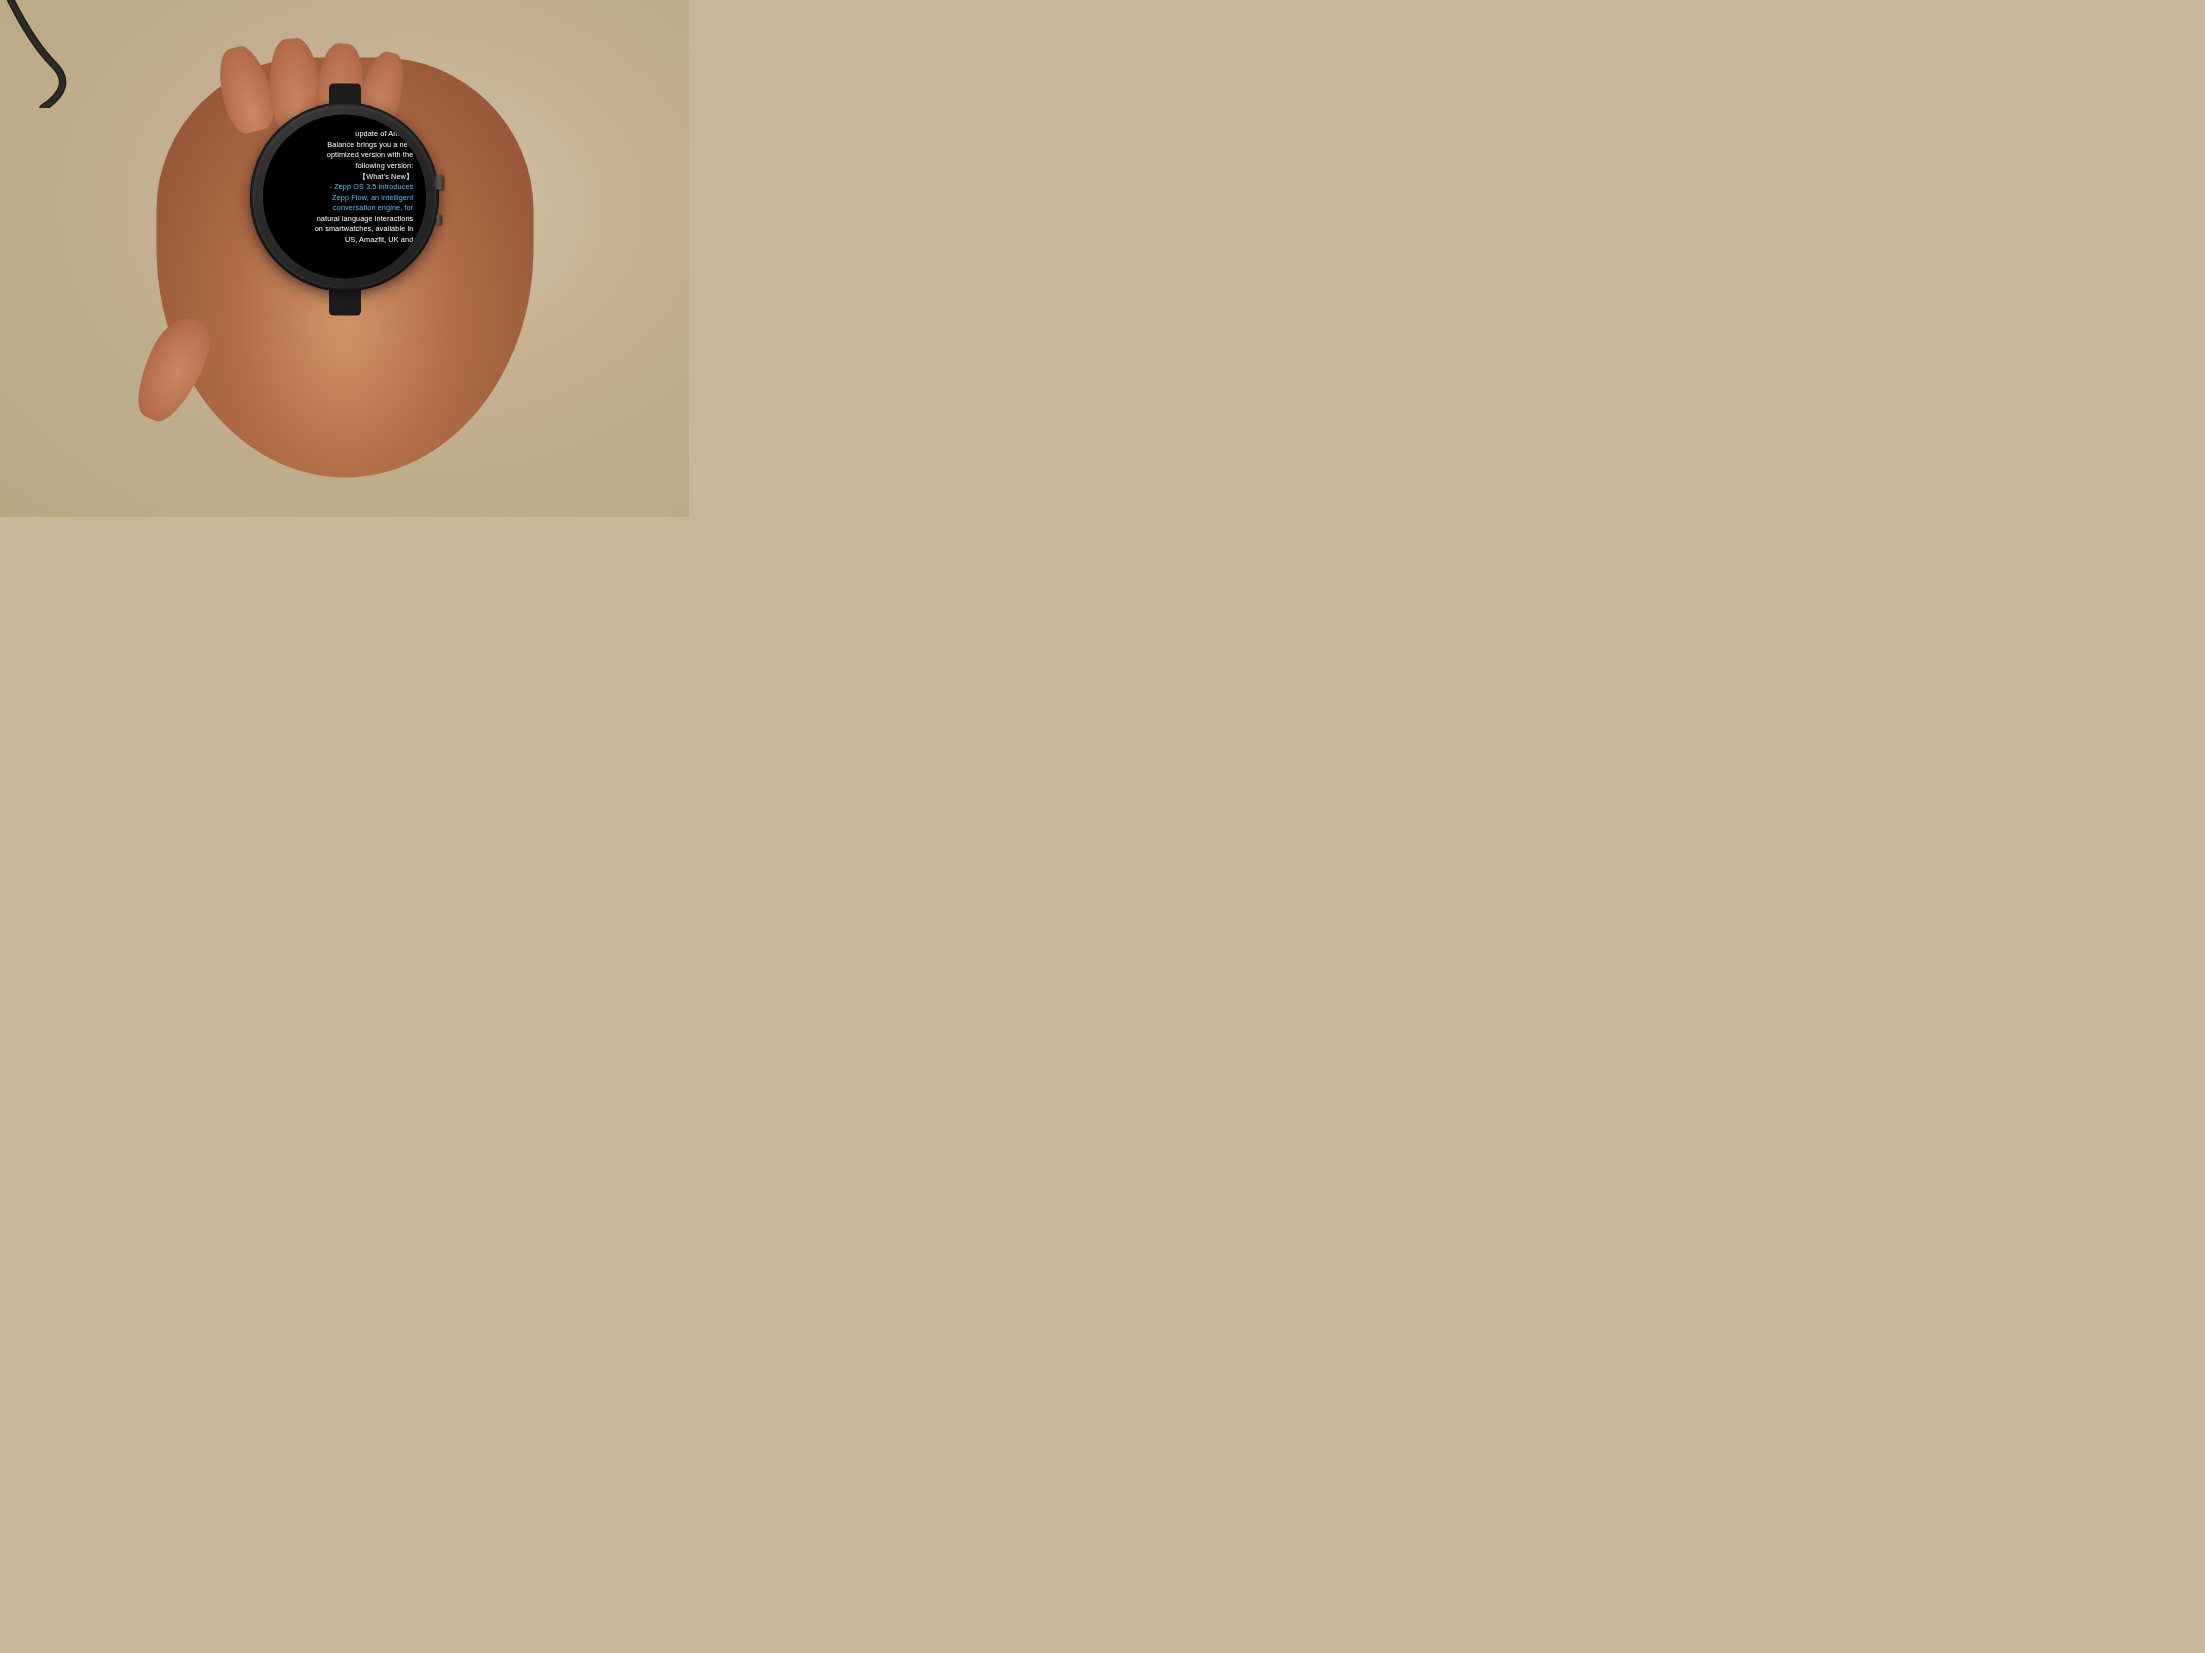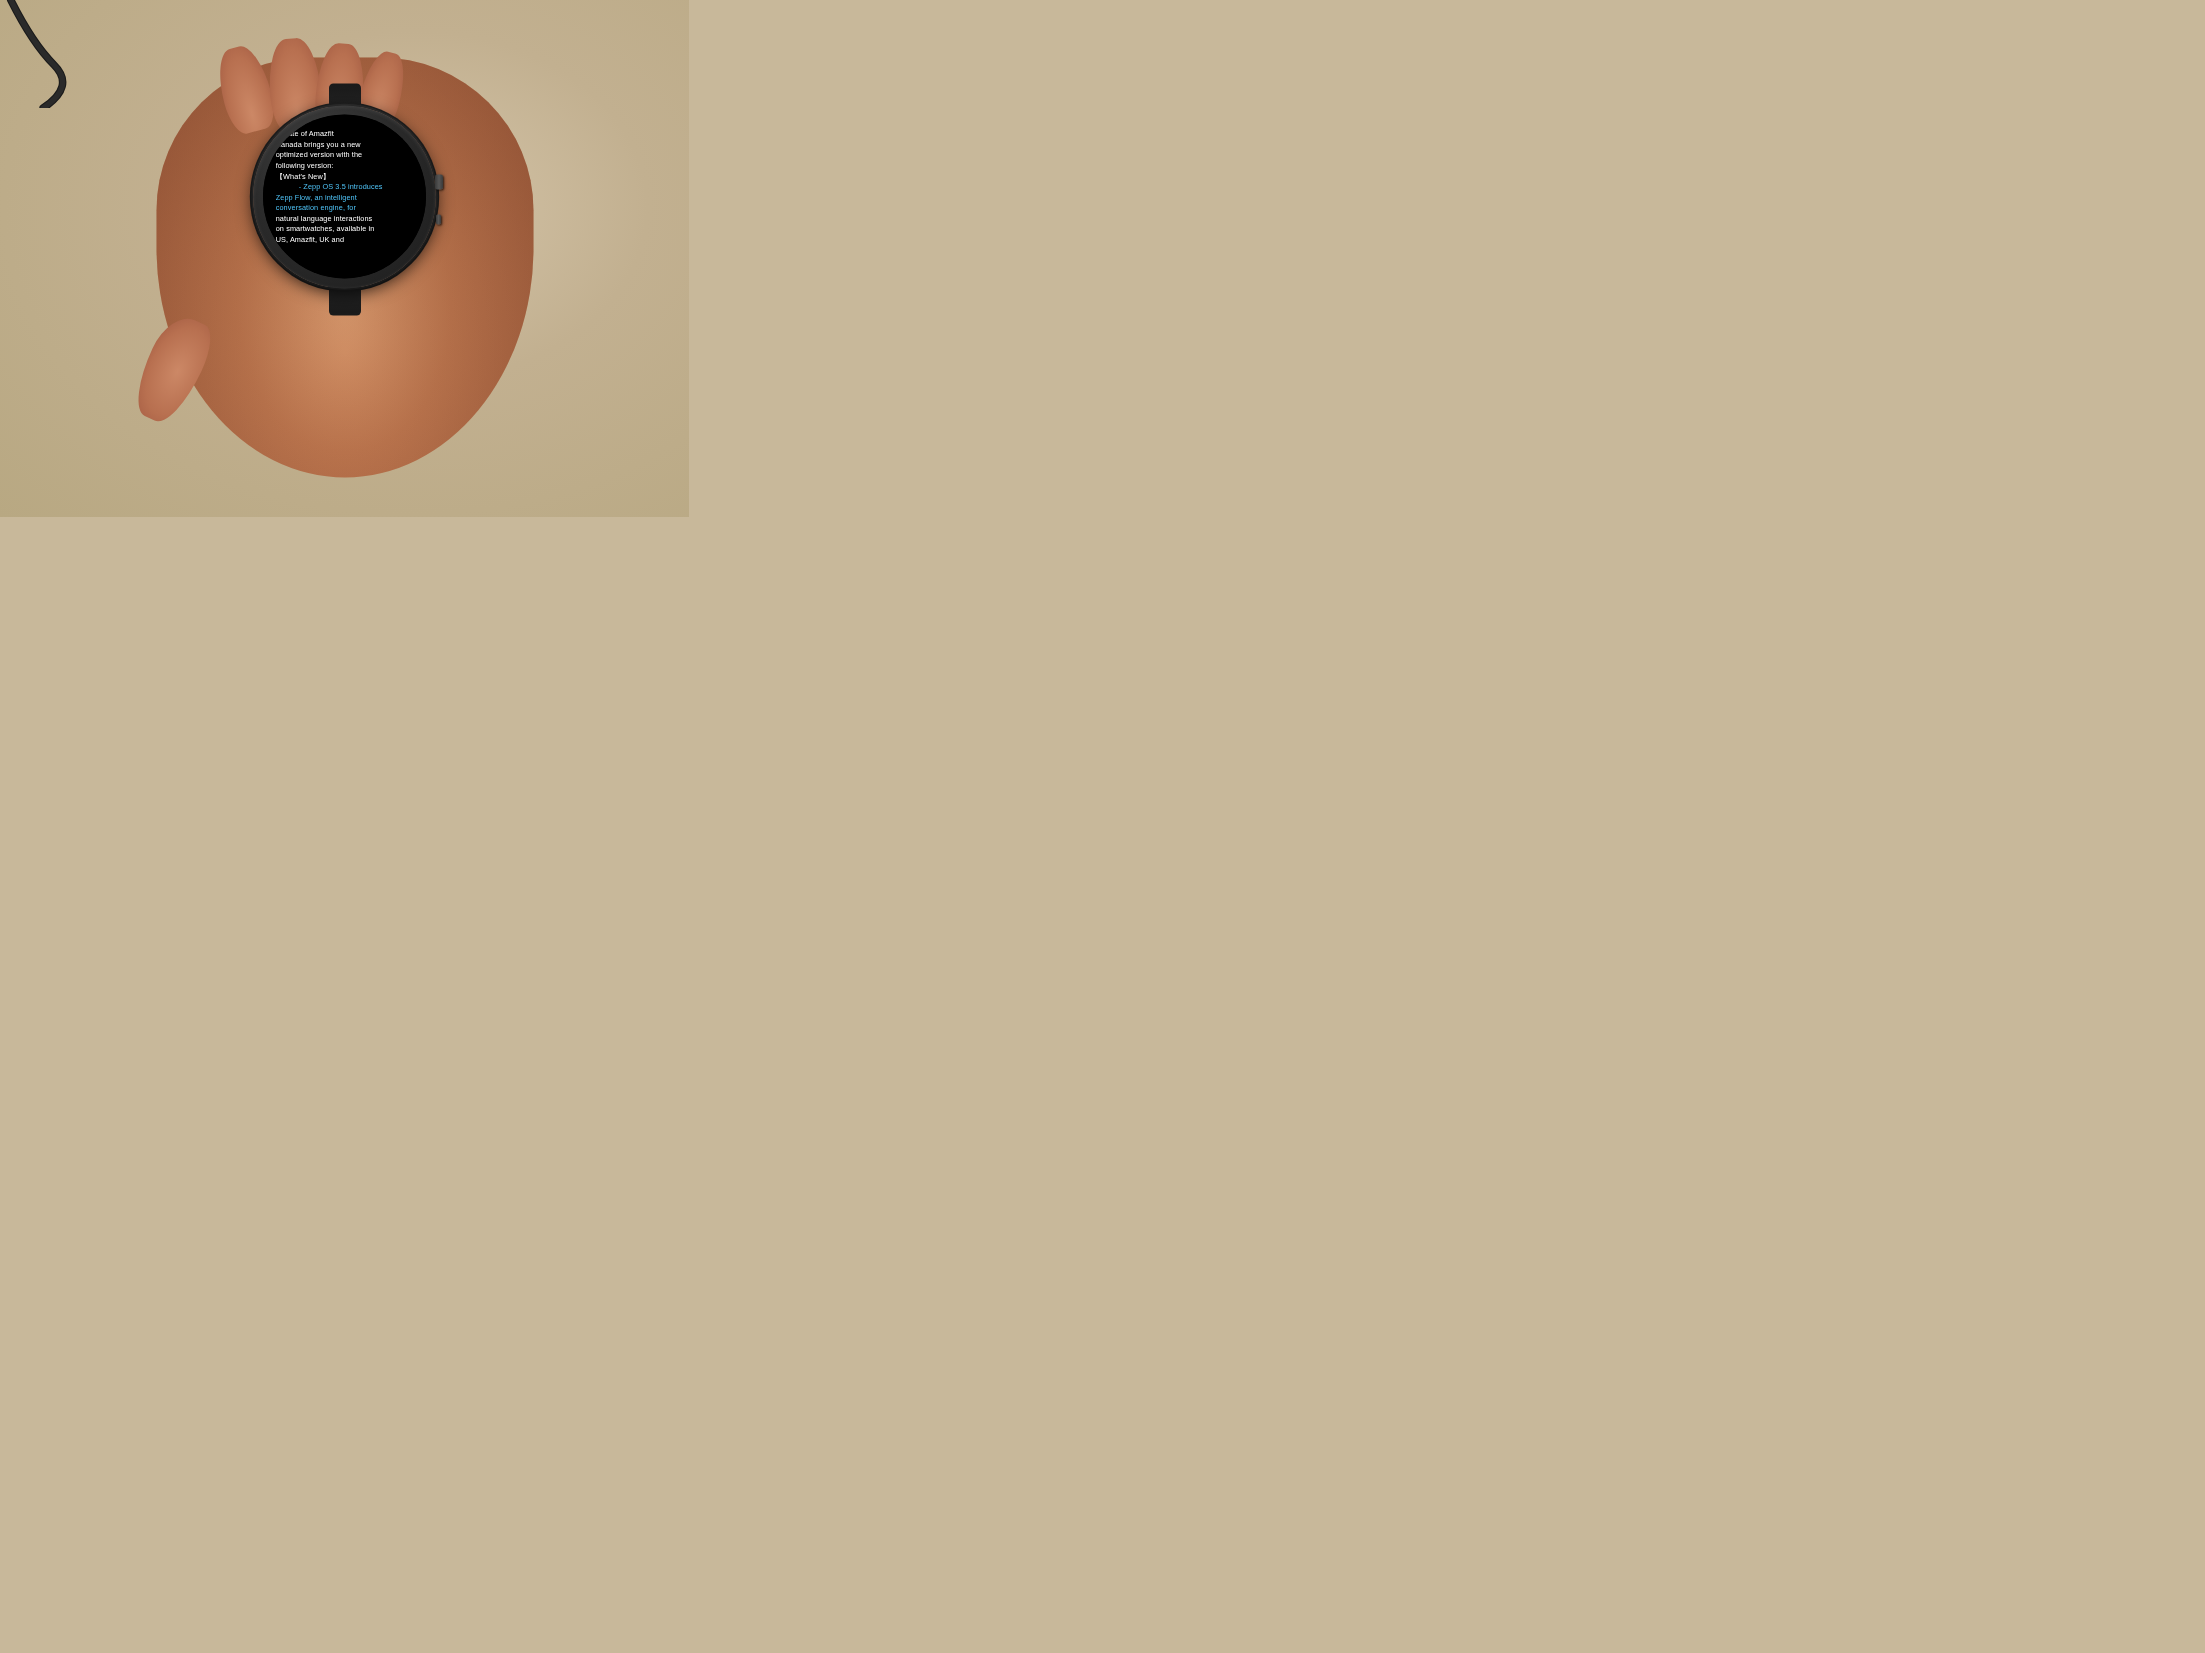--- a/index.html
+++ b/index.html
@@ -113,21 +113,21 @@
       flex-direction: column;
       justify-content: flex-start;
       overflow: hidden;
     }
 
     .screen-text {
       color: #ffffff;
       font-size: 7.3px;
       font-family: Arial, sans-serif;
       line-height: 1.45;
-      text-align: left;
+      text-align: right;
       letter-spacing: 0.1px;
     }
 
     .screen-text .highlight {
       color: #4fc3f7;
     }
 
     
     .crown {
       position: absolute;
@@ -269,21 +269,21 @@
 
       <div class="crown"></div>
 
       <div class="side-button"></div>
 
       <div class="watch-screen">
         <div class="screen-content">
           <div class="screen-text-wrapper">
             <div class="screen-text">
               <span>update of Amazfit</span><br>
-              <span>Canada brings you a new</span><br>
+              <span>Balance brings you a new</span><br>
               <span>optimized version with the</span><br>
               <span>following version:</span><br>
               <span>【What's New】</span><br>
               <span class="highlight" style="color: rgb(79, 195, 247); margin-left: 23px;">- Zepp OS 3.5 introduces</span><br>
               <span class="highlight" style="color: rgb(79, 195, 247);">Zepp Flow, an intelligent</span><br>
               <span class="highlight" style="color: rgb(79, 195, 247);">conversation engine, for</span><br>
               <span>natural language interactions</span><br>
               <span>on smartwatches, available in</span><br>
               <span>US, Amazfit, UK and</span>
             </div>

